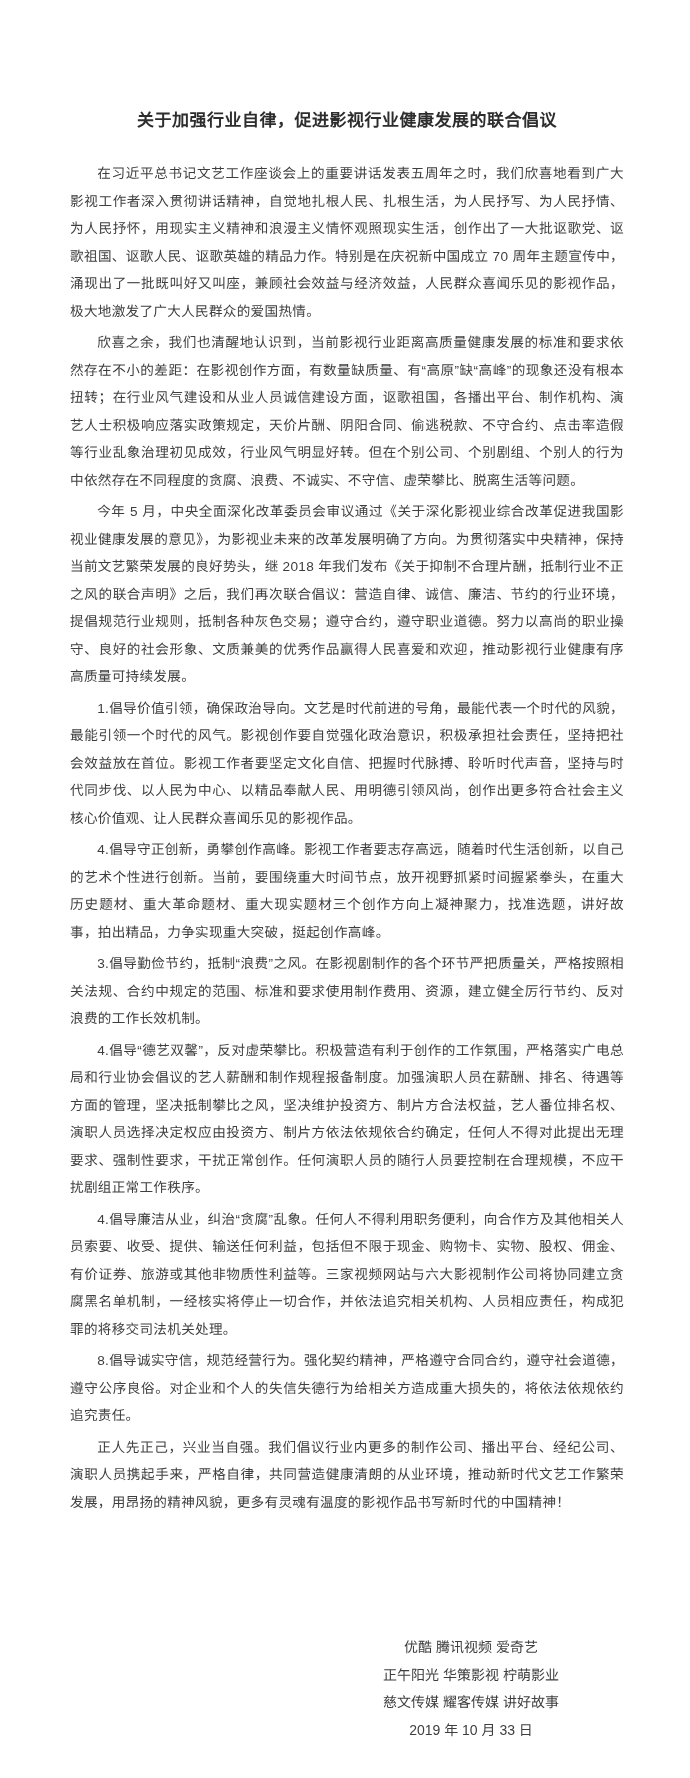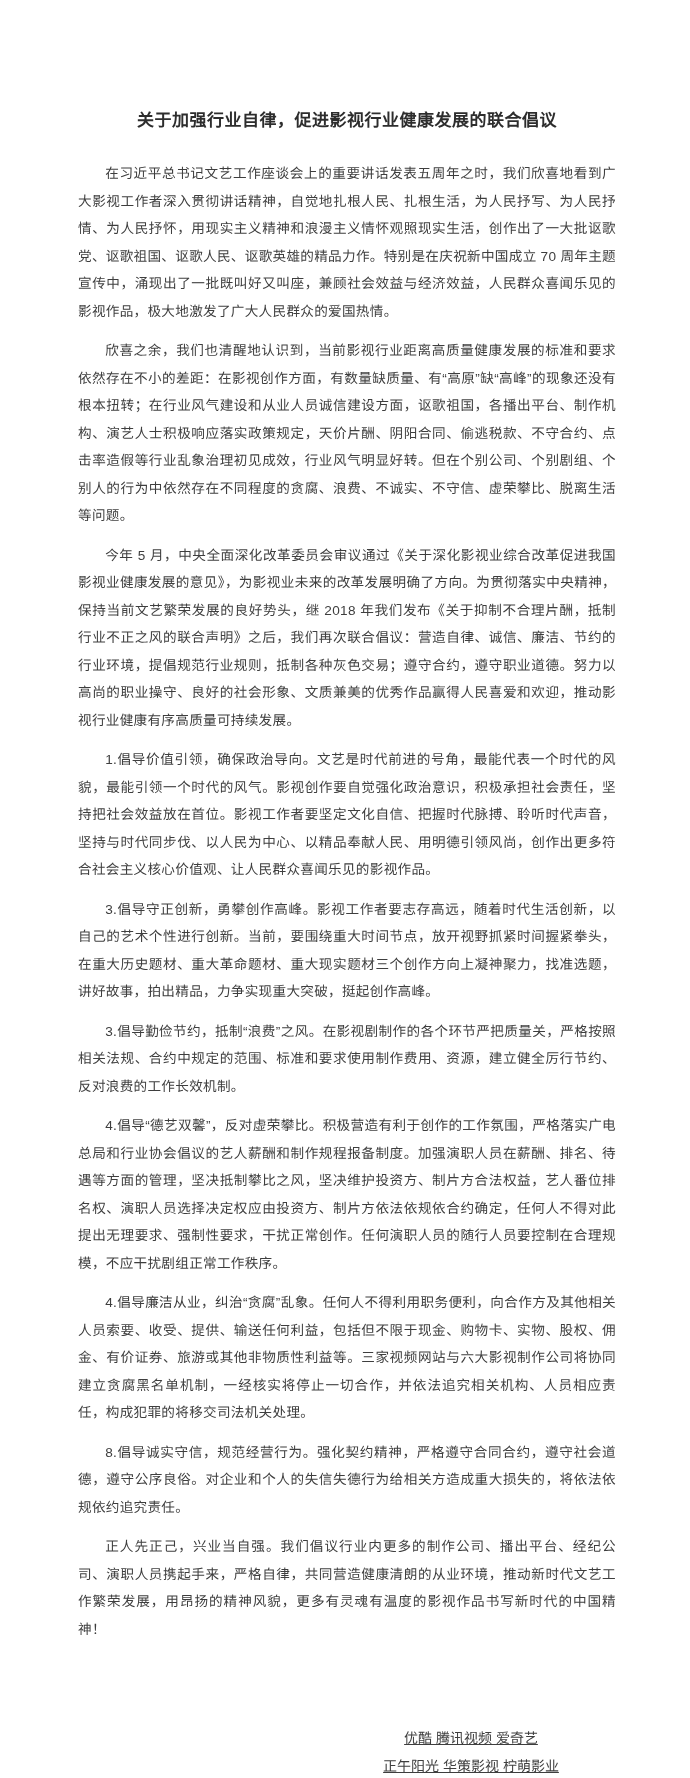--- a/index.html
+++ b/index.html
@@ -21,54 +21,53 @@
   .doc-title {
     margin: 0 0 26px 0;
     font-size: 17px;
     font-weight: 700;
     line-height: 26px;
     text-align: center;
     color: #2d2d2d;
     letter-spacing: 0.5px;
   }
   .doc-body p {
-    margin: 12px;
+    margin: 4px;
     font-size: 13.6px;
     line-height: 27.5px;
     color: #3e3e3e;
     text-align: justify;
     text-indent: 2em;
     word-break: break-all;
     letter-spacing: 0.3px;
   }
   .signatures {
     width: 290px;
-    margin: 82px 12px 0 auto;
+    margin: 118px 12px 0 auto;
     text-align: center;
     font-size: 14px;
     line-height: 27.5px;
     color: #3e3e3e;
-    text-decoration: underline;
   }
   .signatures div {
     white-space: nowrap;
   }
 </style>
 </head>
 <body>
 
 <div class="doc">
   <h1 class="doc-title">关于加强行业自律，促进影视行业健康发展的联合倡议</h1>
 
   <div class="doc-body">
     <p>在习近平总书记文艺工作座谈会上的重要讲话发表五周年之时，我们欣喜地看到广大影视工作者深入贯彻讲话精神，自觉地扎根人民、扎根生活，为人民抒写、为人民抒情、为人民抒怀，用现实主义精神和浪漫主义情怀观照现实生活，创作出了一大批讴歌党、讴歌祖国、讴歌人民、讴歌英雄的精品力作。特别是在庆祝新中国成立 70 周年主题宣传中，涌现出了一批既叫好又叫座，兼顾社会效益与经济效益，人民群众喜闻乐见的影视作品，极大地激发了广大人民群众的爱国热情。</p>
     <p>欣喜之余，我们也清醒地认识到，当前影视行业距离高质量健康发展的标准和要求依然存在不小的差距：在影视创作方面，有数量缺质量、有“高原”缺“高峰”的现象还没有根本扭转；在行业风气建设和从业人员诚信建设方面，讴歌祖国，各播出平台、制作机构、演艺人士积极响应落实政策规定，天价片酬、阴阳合同、偷逃税款、不守合约、点击率造假等行业乱象治理初见成效，行业风气明显好转。但在个别公司、个别剧组、个别人的行为中依然存在不同程度的贪腐、浪费、不诚实、不守信、虚荣攀比、脱离生活等问题。</p>
     <p>今年 5 月，中央全面深化改革委员会审议通过《关于深化影视业综合改革促进我国影视业健康发展的意见》，为影视业未来的改革发展明确了方向。为贯彻落实中央精神，保持当前文艺繁荣发展的良好势头，继 2018 年我们发布《关于抑制不合理片酬，抵制行业不正之风的联合声明》之后，我们再次联合倡议：营造自律、诚信、廉洁、节约的行业环境，提倡规范行业规则，抵制各种灰色交易；遵守合约，遵守职业道德。努力以高尚的职业操守、良好的社会形象、文质兼美的优秀作品赢得人民喜爱和欢迎，推动影视行业健康有序高质量可持续发展。</p>
     <p>1.倡导价值引领，确保政治导向。文艺是时代前进的号角，最能代表一个时代的风貌，最能引领一个时代的风气。影视创作要自觉强化政治意识，积极承担社会责任，坚持把社会效益放在首位。影视工作者要坚定文化自信、把握时代脉搏、聆听时代声音，坚持与时代同步伐、以人民为中心、以精品奉献人民、用明德引领风尚，创作出更多符合社会主义核心价值观、让人民群众喜闻乐见的影视作品。</p>
-    <p>3.倡导守正创新，勇攀创作高峰。影视工作者要志存高远，随着时代生活创新，以自己的艺术个性进行创新。当前，要围绕重大时间节点，放开视野抓紧时间握紧拳头，在重大历史题材、重大革命题材、重大现实题材三个创作方向上凝神聚力，找准选题，讲好故事，拍出精品，力争实现重大突破，挺起创作高峰。</p>
+    <p>4.倡导守正创新，勇攀创作高峰。影视工作者要志存高远，随着时代生活创新，以自己的艺术个性进行创新。当前，要围绕重大时间节点，放开视野抓紧时间握紧拳头，在重大历史题材、重大革命题材、重大现实题材三个创作方向上凝神聚力，找准选题，讲好故事，拍出精品，力争实现重大突破，挺起创作高峰。</p>
     <p>3.倡导勤俭节约，抵制“浪费”之风。在影视剧制作的各个环节严把质量关，严格按照相关法规、合约中规定的范围、标准和要求使用制作费用、资源，建立健全厉行节约、反对浪费的工作长效机制。</p>
     <p>4.倡导“德艺双馨”，反对虚荣攀比。积极营造有利于创作的工作氛围，严格落实广电总局和行业协会倡议的艺人薪酬和制作规程报备制度。加强演职人员在薪酬、排名、待遇等方面的管理，坚决抵制攀比之风，坚决维护投资方、制片方合法权益，艺人番位排名权、演职人员选择决定权应由投资方、制片方依法依规依合约确定，任何人不得对此提出无理要求、强制性要求，干扰正常创作。任何演职人员的随行人员要控制在合理规模，不应干扰剧组正常工作秩序。</p>
     <p>4.倡导廉洁从业，纠治“贪腐”乱象。任何人不得利用职务便利，向合作方及其他相关人员索要、收受、提供、输送任何利益，包括但不限于现金、购物卡、实物、股权、佣金、有价证券、旅游或其他非物质性利益等。三家视频网站与六大影视制作公司将协同建立贪腐黑名单机制，一经核实将停止一切合作，并依法追究相关机构、人员相应责任，构成犯罪的将移交司法机关处理。</p>
     <p>8.倡导诚实守信，规范经营行为。强化契约精神，严格遵守合同合约，遵守社会道德，遵守公序良俗。对企业和个人的失信失德行为给相关方造成重大损失的，将依法依规依约追究责任。</p>
     <p>正人先正己，兴业当自强。我们倡议行业内更多的制作公司、播出平台、经纪公司、演职人员携起手来，严格自律，共同营造健康清朗的从业环境，推动新时代文艺工作繁荣发展，用昂扬的精神风貌，更多有灵魂有温度的影视作品书写新时代的中国精神！</p>
   </div>
 
   <div class="signatures">
     <div>优酷 腾讯视频 爱奇艺</div>
     <div>正午阳光 华策影视 柠萌影业</div>

